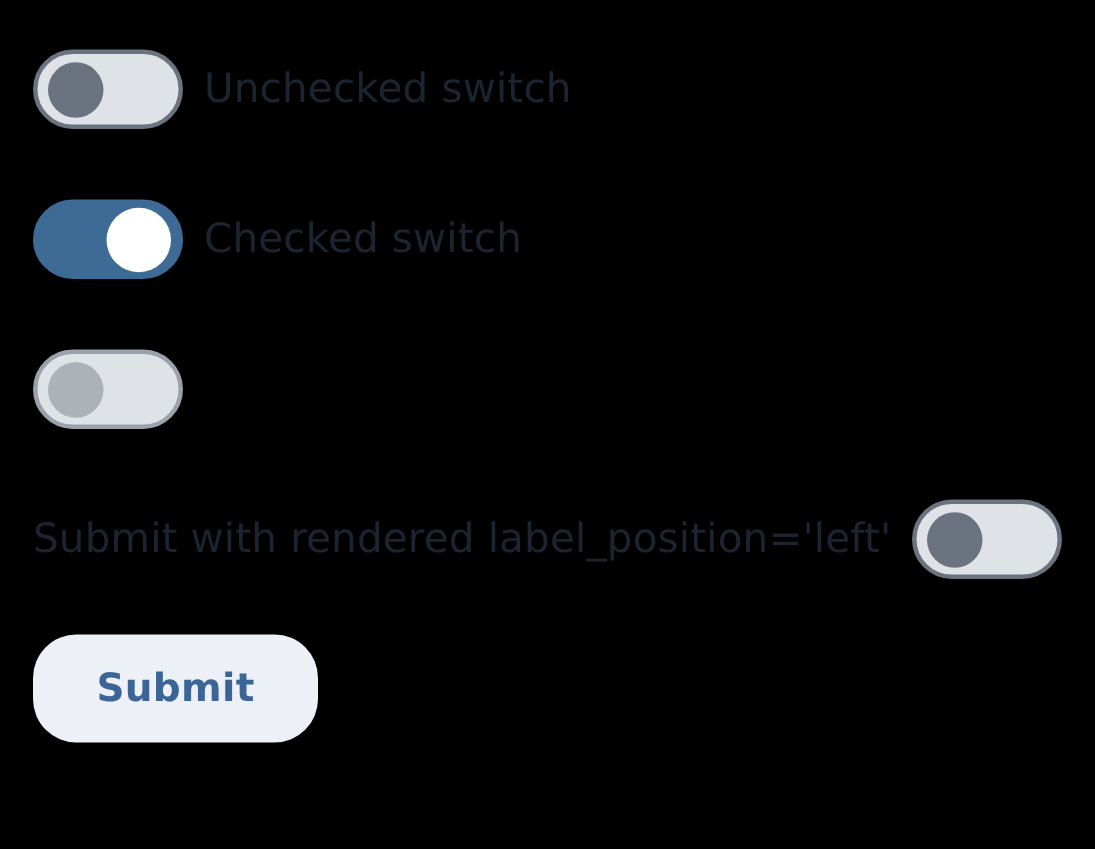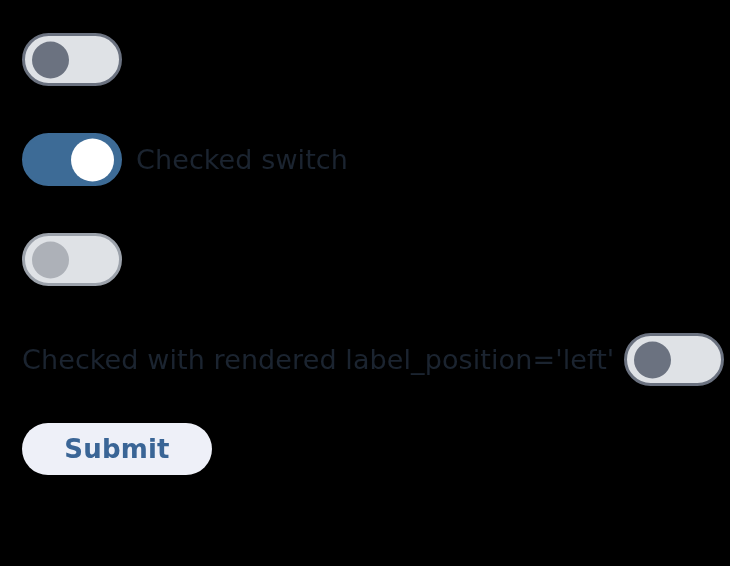--- a/index.html
+++ b/index.html
@@ -109,21 +109,21 @@
     margin-left: 0;
     margin-right: 10px;
   }
 
   
   .submit-button {
     position: absolute;
     left: 22px;
     top: 423px;
     width: 190px;
-    height: 52px;
+    height: 72px;
     border: none;
     border-radius: 29px;
     background: #eef0f8;
     color: #3a6596;
     font-family: "DejaVu Sans", "Liberation Sans", sans-serif;
     font-size: 26px;
     font-weight: bold;
     letter-spacing: 0.2px;
     cursor: pointer;
     padding: 0;
@@ -131,37 +131,38 @@
 </style>
 </head>
 <body>
 
 <div class="form">
 
   <div class="switch-row row-1">
     <div class="track off">
       <span class="thumb"></span>
     </div>
+    <span class="switch-label">Unchecked switch</span>
   </div>
 
   <div class="switch-row row-2">
     <div class="track on">
       <span class="thumb"></span>
     </div>
     <span class="switch-label">Checked switch</span>
   </div>
 
   <div class="switch-row row-3">
     <div class="track off disabled">
       <span class="thumb"></span>
     </div>
   </div>
 
   <div class="switch-row row-4">
-    <span class="switch-label left-side">Checked with rendered label_position='left'</span>
+    <span class="switch-label left-side">Submit with rendered label_position='left'</span>
     <div class="track off">
       <span class="thumb"></span>
     </div>
   </div>
 
   <button class="submit-button">Submit</button>
 
 </div>
 
 </body></html>

